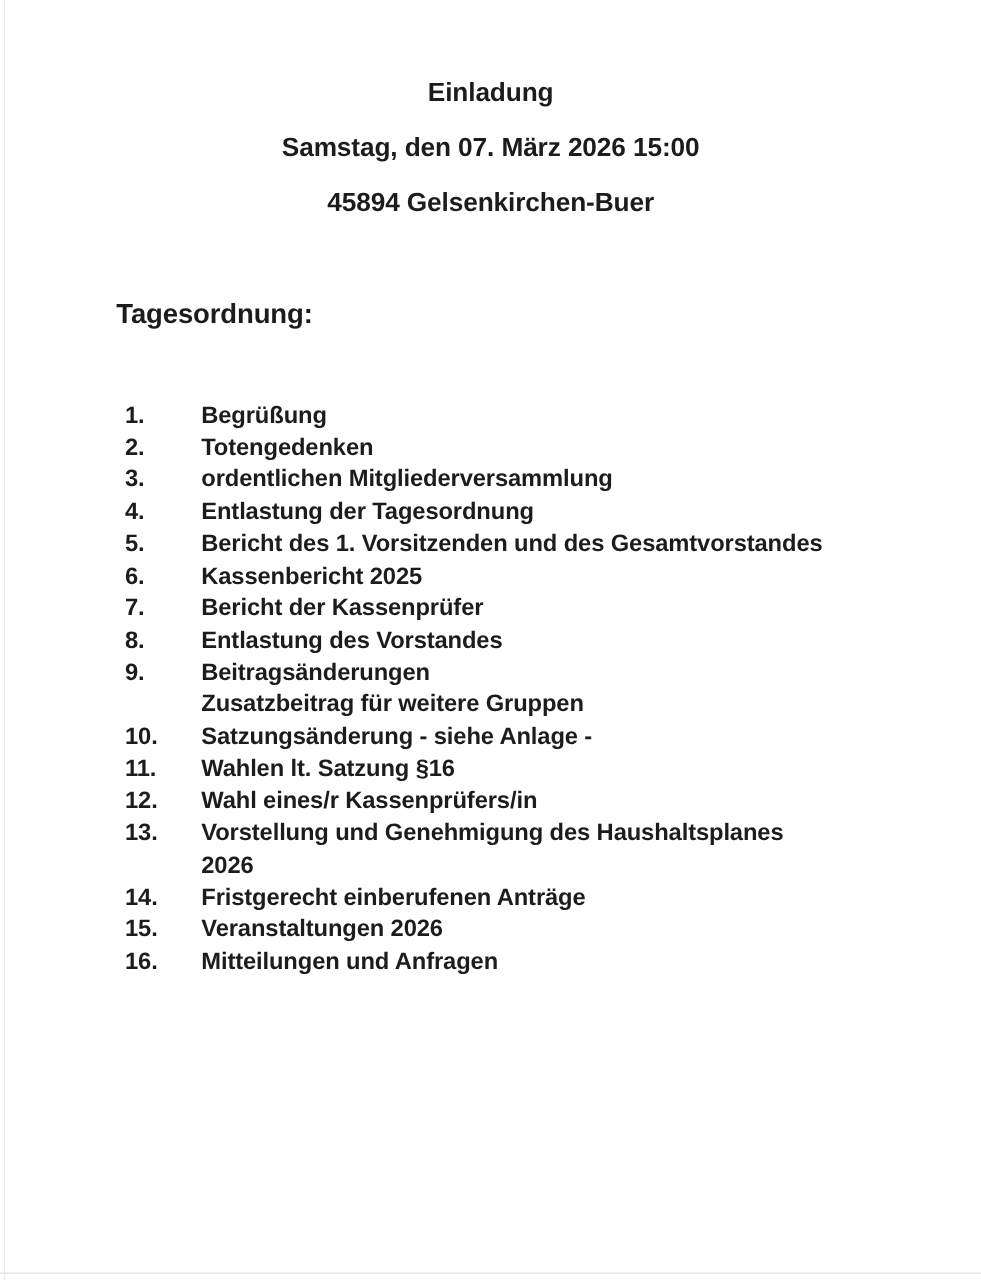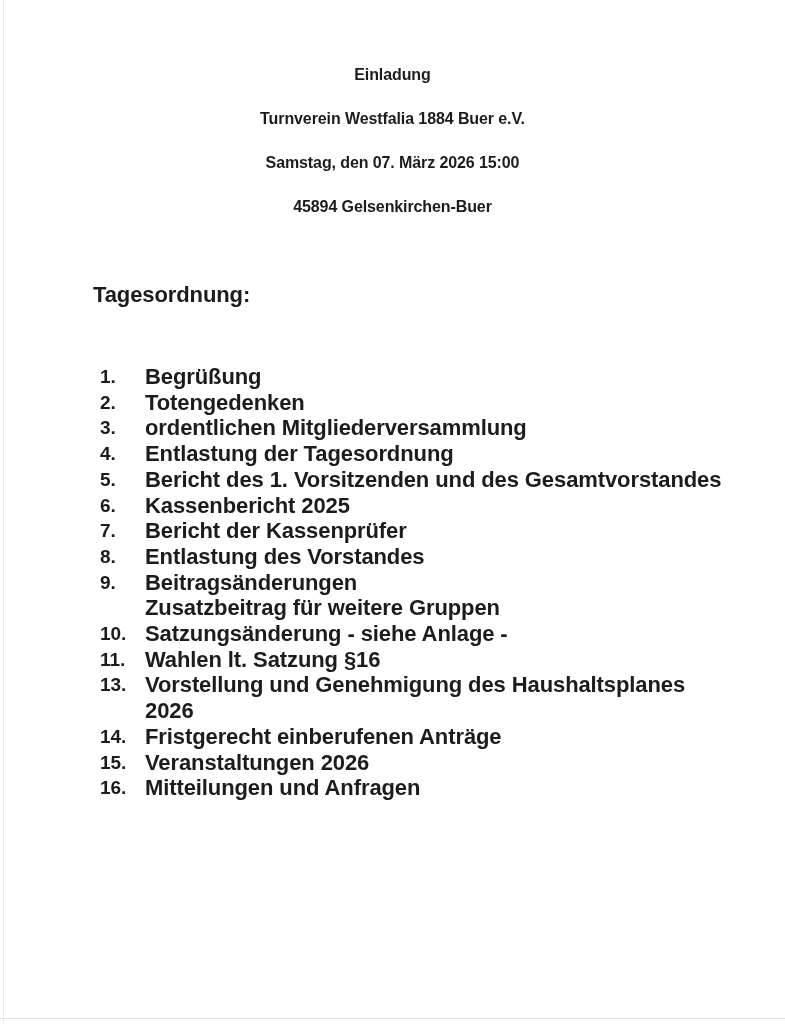--- a/index.html
+++ b/index.html
@@ -31,21 +31,21 @@
     left: 0; right: 0; bottom: 5px;
     height: 1px;
     background: #e3e3e3;
   }
   .header {
     padding-top: 62px;
     text-align: center;
   }
   .header-line {
     margin: 0 0 18px 0;
-    font-size: 16px;
+    font-size: 21px;
     line-height: 26px;
     letter-spacing: -0.1px;
   }
   .agenda-title {
     margin: 61px 0 0 93px;
     font-size: 22px;
     line-height: 27px;
     letter-spacing: -0.1px;
   }
   .agenda-list {
@@ -57,38 +57,38 @@
     align-items: flex-start;
   }
   .agenda-num {
     flex: 0 0 45px;
     font-size: 19px;
     line-height: 25.7px;
     letter-spacing: -0.1px;
   }
   .agenda-text {
     flex: 1 1 auto;
-    font-size: 22px;
+    font-size: 19px;
     line-height: 25.7px;
     letter-spacing: -0.1px;
+    margin-left: 16px;
   }
   .agenda-text .t-line {
     margin: 0;
   }
 </style>
 </head>
 <body>
 
 <div class="page" style="color: rgb(28, 28, 30); background: rgb(255, 255, 255);">
   <div class="edge-left"></div>
   <div class="edge-bottom"></div>
 
   <div class="header">
     <p class="header-line">Einladung</p>
-    <p class="header-line">Turnverein Westfalia 1884 Buer e.V.</p>
     <p class="header-line">Samstag, den 07. März 2026 15:00</p>
     <p class="header-line">45894 Gelsenkirchen-Buer</p>
   </div>
 
   <h2 class="agenda-title">Tagesordnung:</h2>
 
   <ol class="agenda-list" style="list-style:none; padding-left:0;">
   <li class="agenda-item">
     <span class="agenda-num">1.</span>
     <span class="agenda-text">
@@ -160,20 +160,26 @@
         </span>
   </li>
 
   <li class="agenda-item">
     <span class="agenda-num">11.</span>
     <span class="agenda-text">
           <p class="t-line">Wahlen lt. Satzung §16</p>
         </span>
   </li>
 
+  <li class="agenda-item">
+    <span class="agenda-num">12.</span>
+    <span class="agenda-text">
+          <p class="t-line">Wahl eines/r Kassenprüfers/in</p>
+        </span>
+  </li>
 
   <li class="agenda-item">
     <span class="agenda-num">13.</span>
     <span class="agenda-text">
           <p class="t-line">Vorstellung und Genehmigung des Haushaltsplanes</p>
           <p class="t-line">2026</p>
         </span>
   </li>
 
   <li class="agenda-item">

